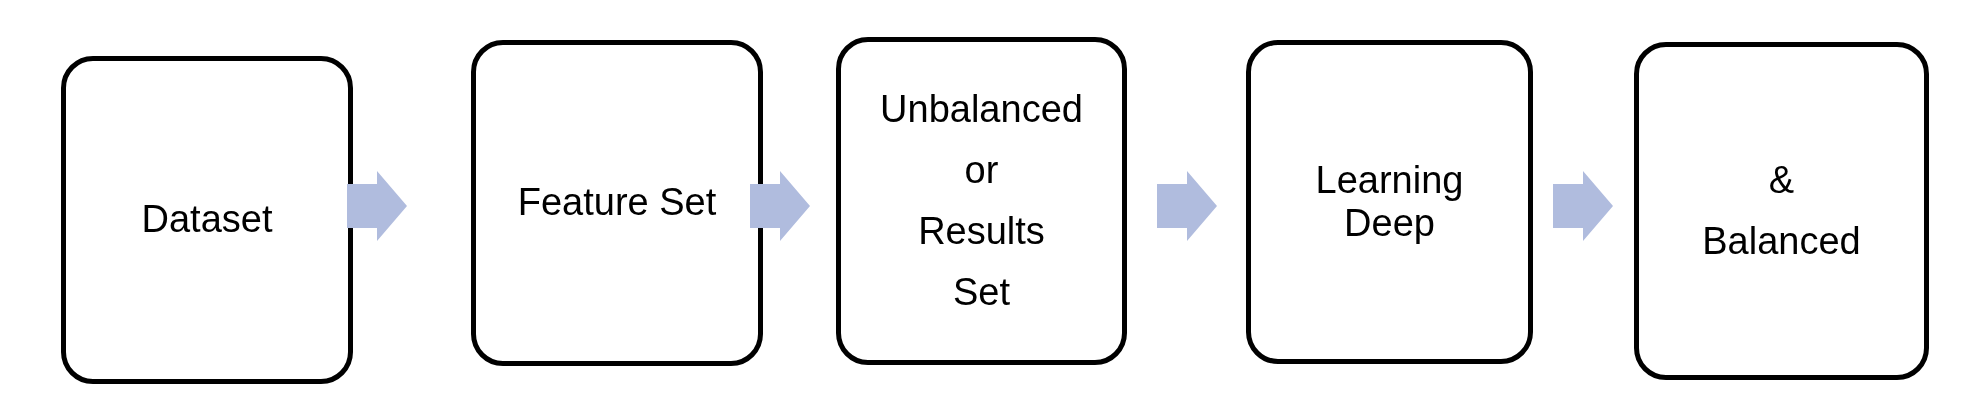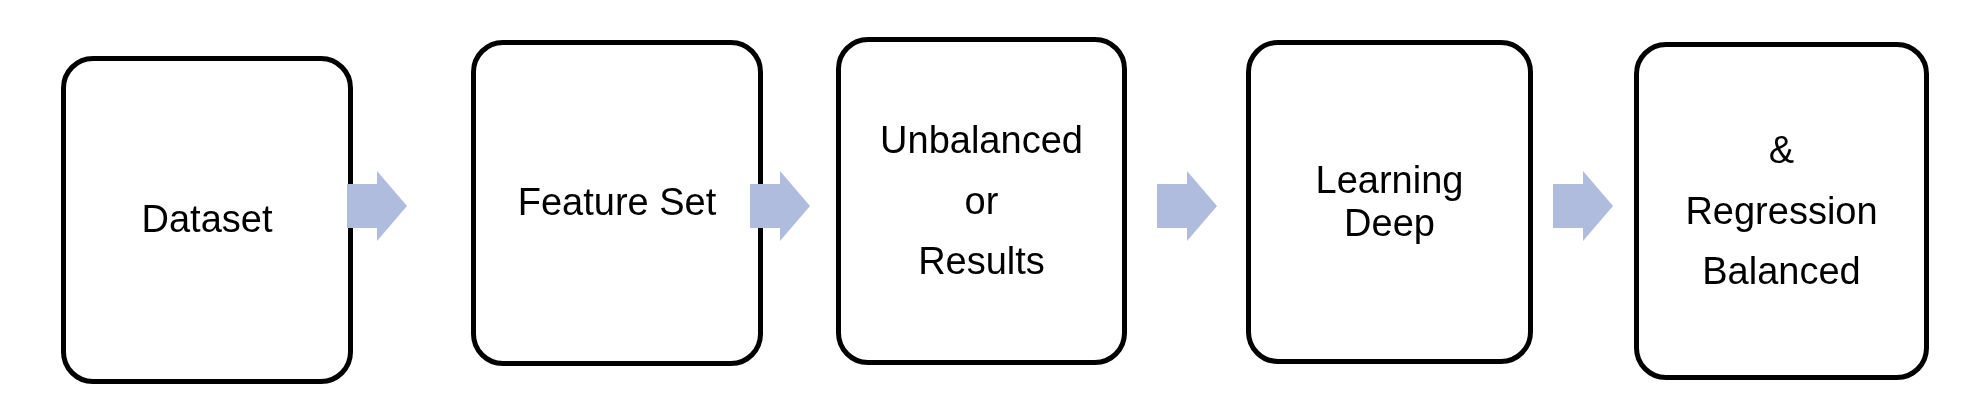--- a/index.html
+++ b/index.html
@@ -73,34 +73,34 @@
   </div>
 
   <svg class="arrow arrow-2" viewBox="0 0 60 70" aria-hidden="true">
     <polygon points="0,13 30,13 30,0 60,35 30,70 30,57 0,57"></polygon>
   </svg>
 
   <div class="node node-3 spaced">
     <span class="line">Unbalanced</span>
     <span class="line">or</span>
     <span class="line">Results</span>
+    <span class="line">Set</span>
   </div>
 
   <svg class="arrow arrow-3" viewBox="0 0 60 70" aria-hidden="true">
     <polygon points="0,13 30,13 30,0 60,35 30,70 30,57 0,57"></polygon>
   </svg>
 
   <div class="node node-4 tight">
     <span class="line">Learning</span>
     <span class="line">Deep</span>
   </div>
 
   <svg class="arrow arrow-4" viewBox="0 0 60 70" aria-hidden="true">
     <polygon points="0,13 30,13 30,0 60,35 30,70 30,57 0,57"></polygon>
   </svg>
 
   <div class="node node-5 spaced">
     <span class="line">&amp;</span>
-    <span class="line">Regression</span>
     <span class="line">Balanced</span>
   </div>
 
 </div>
 
 </body></html>

